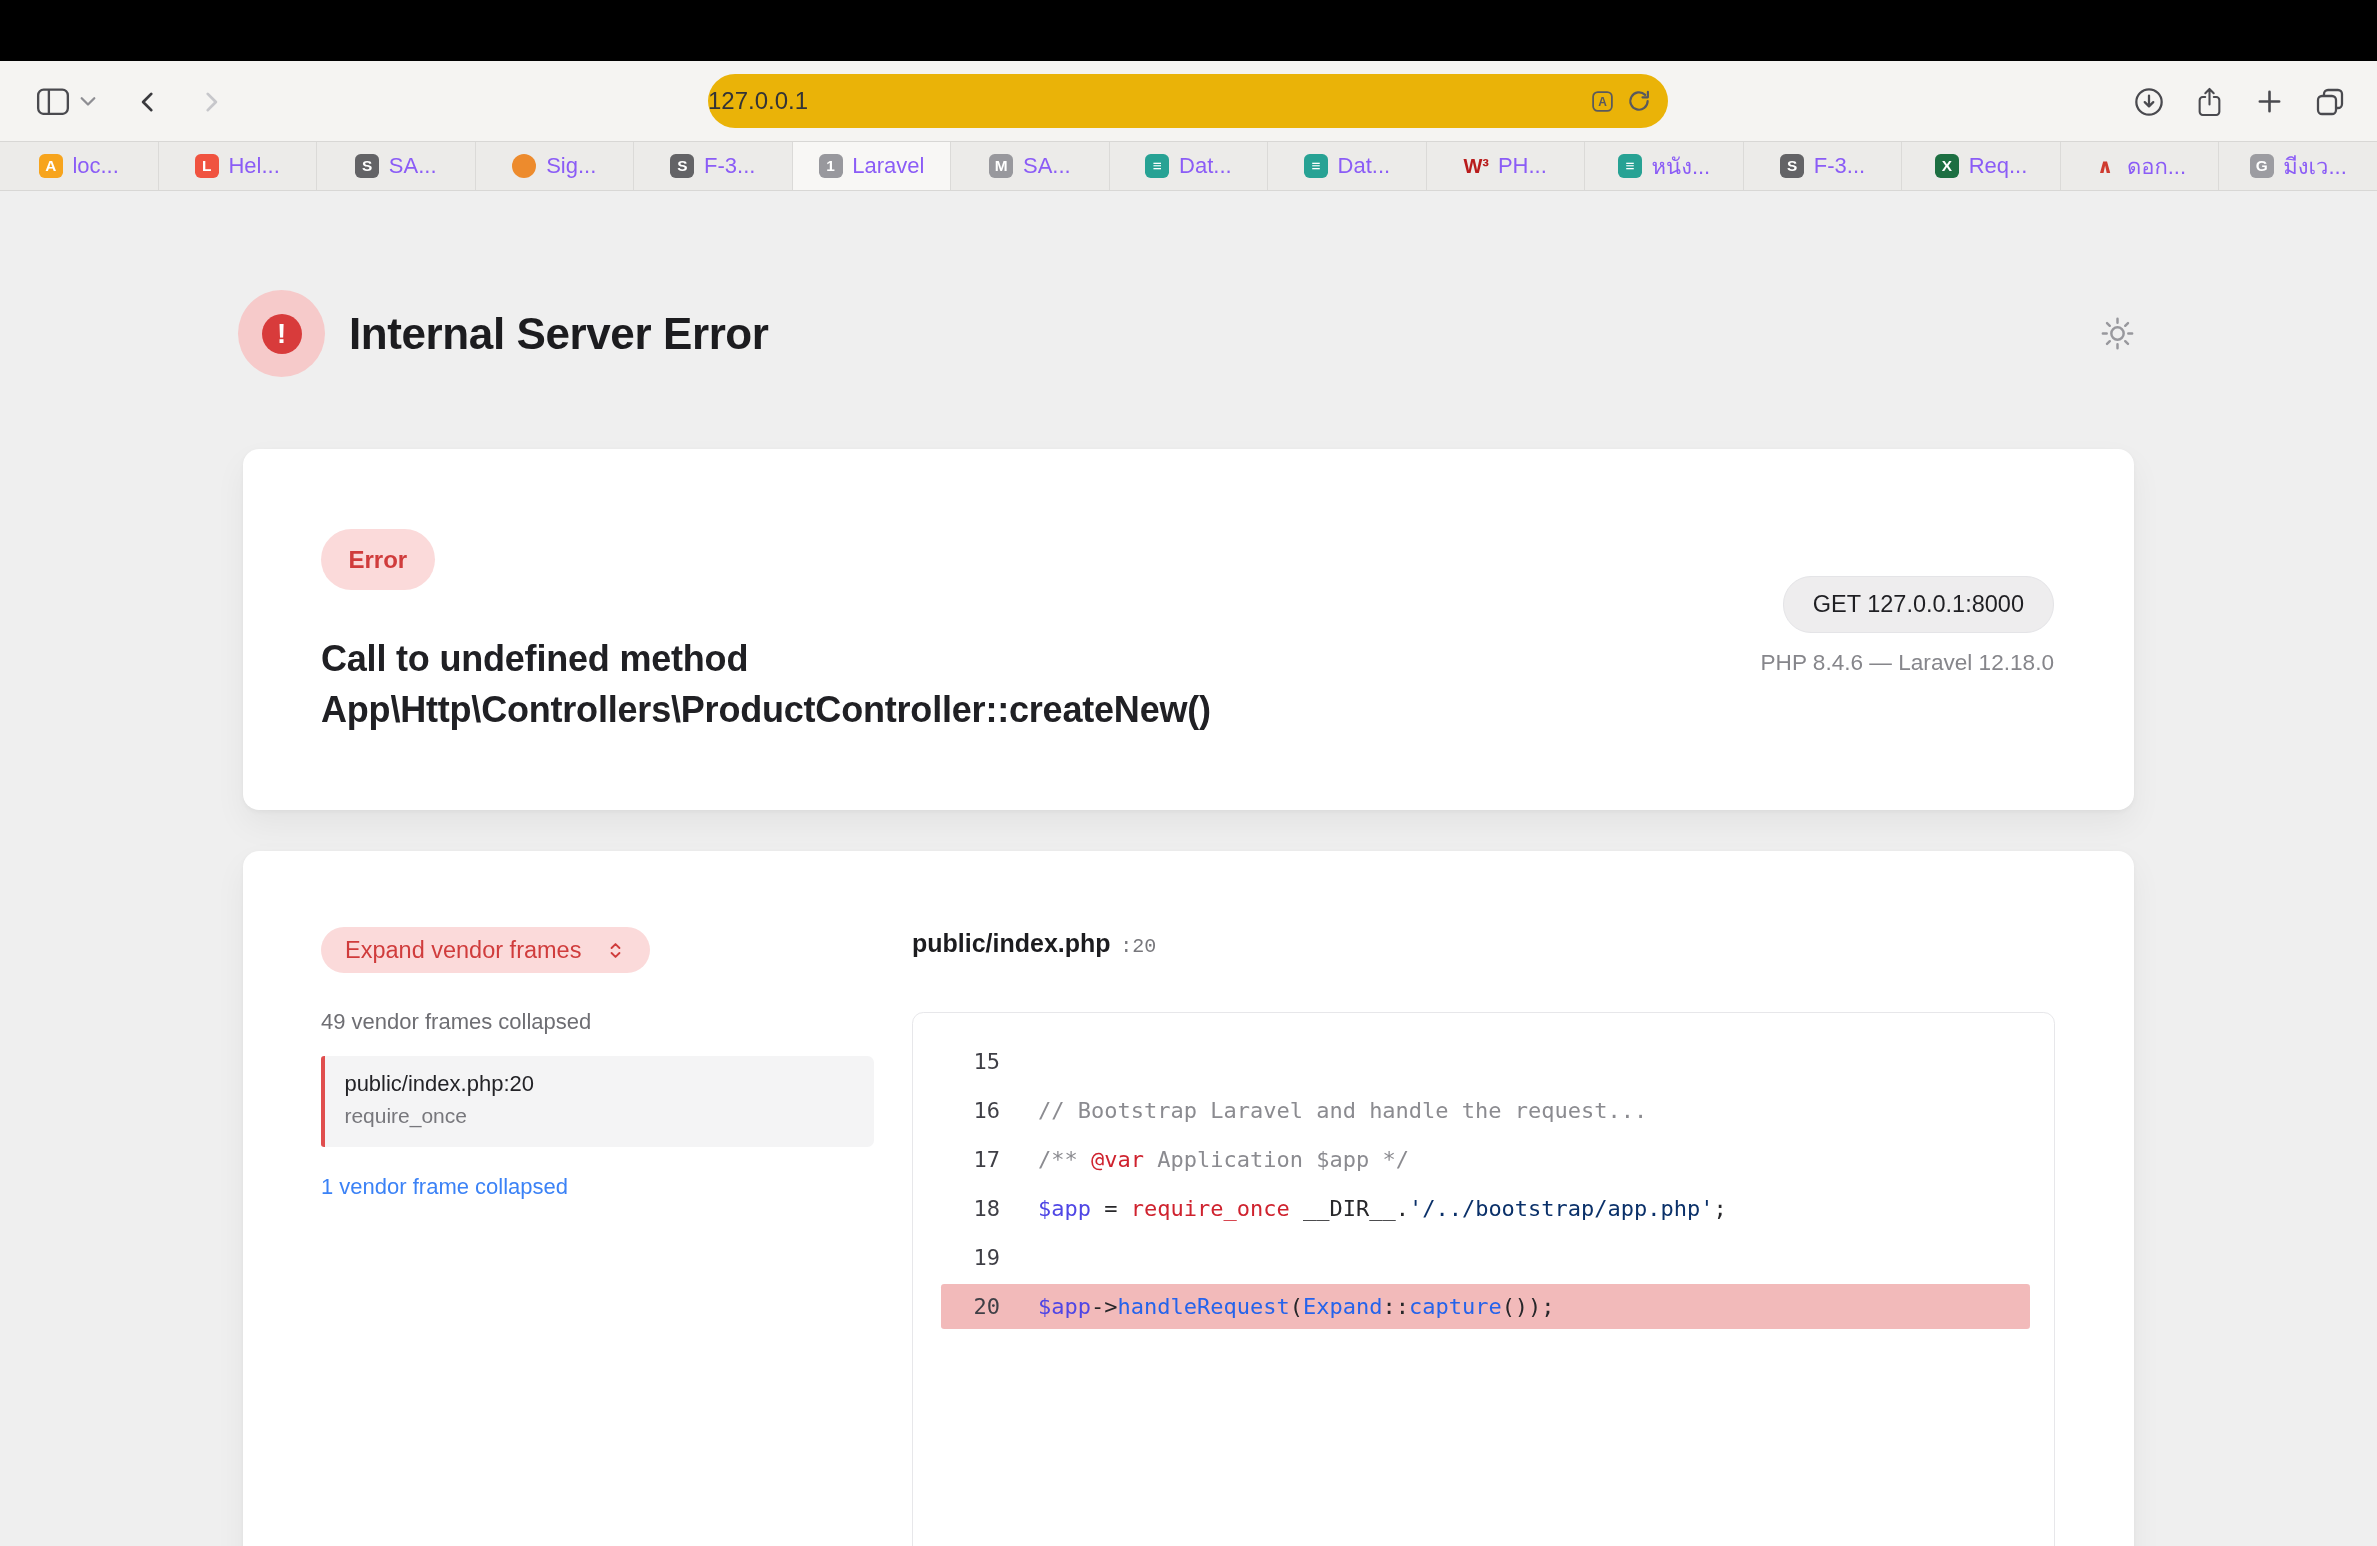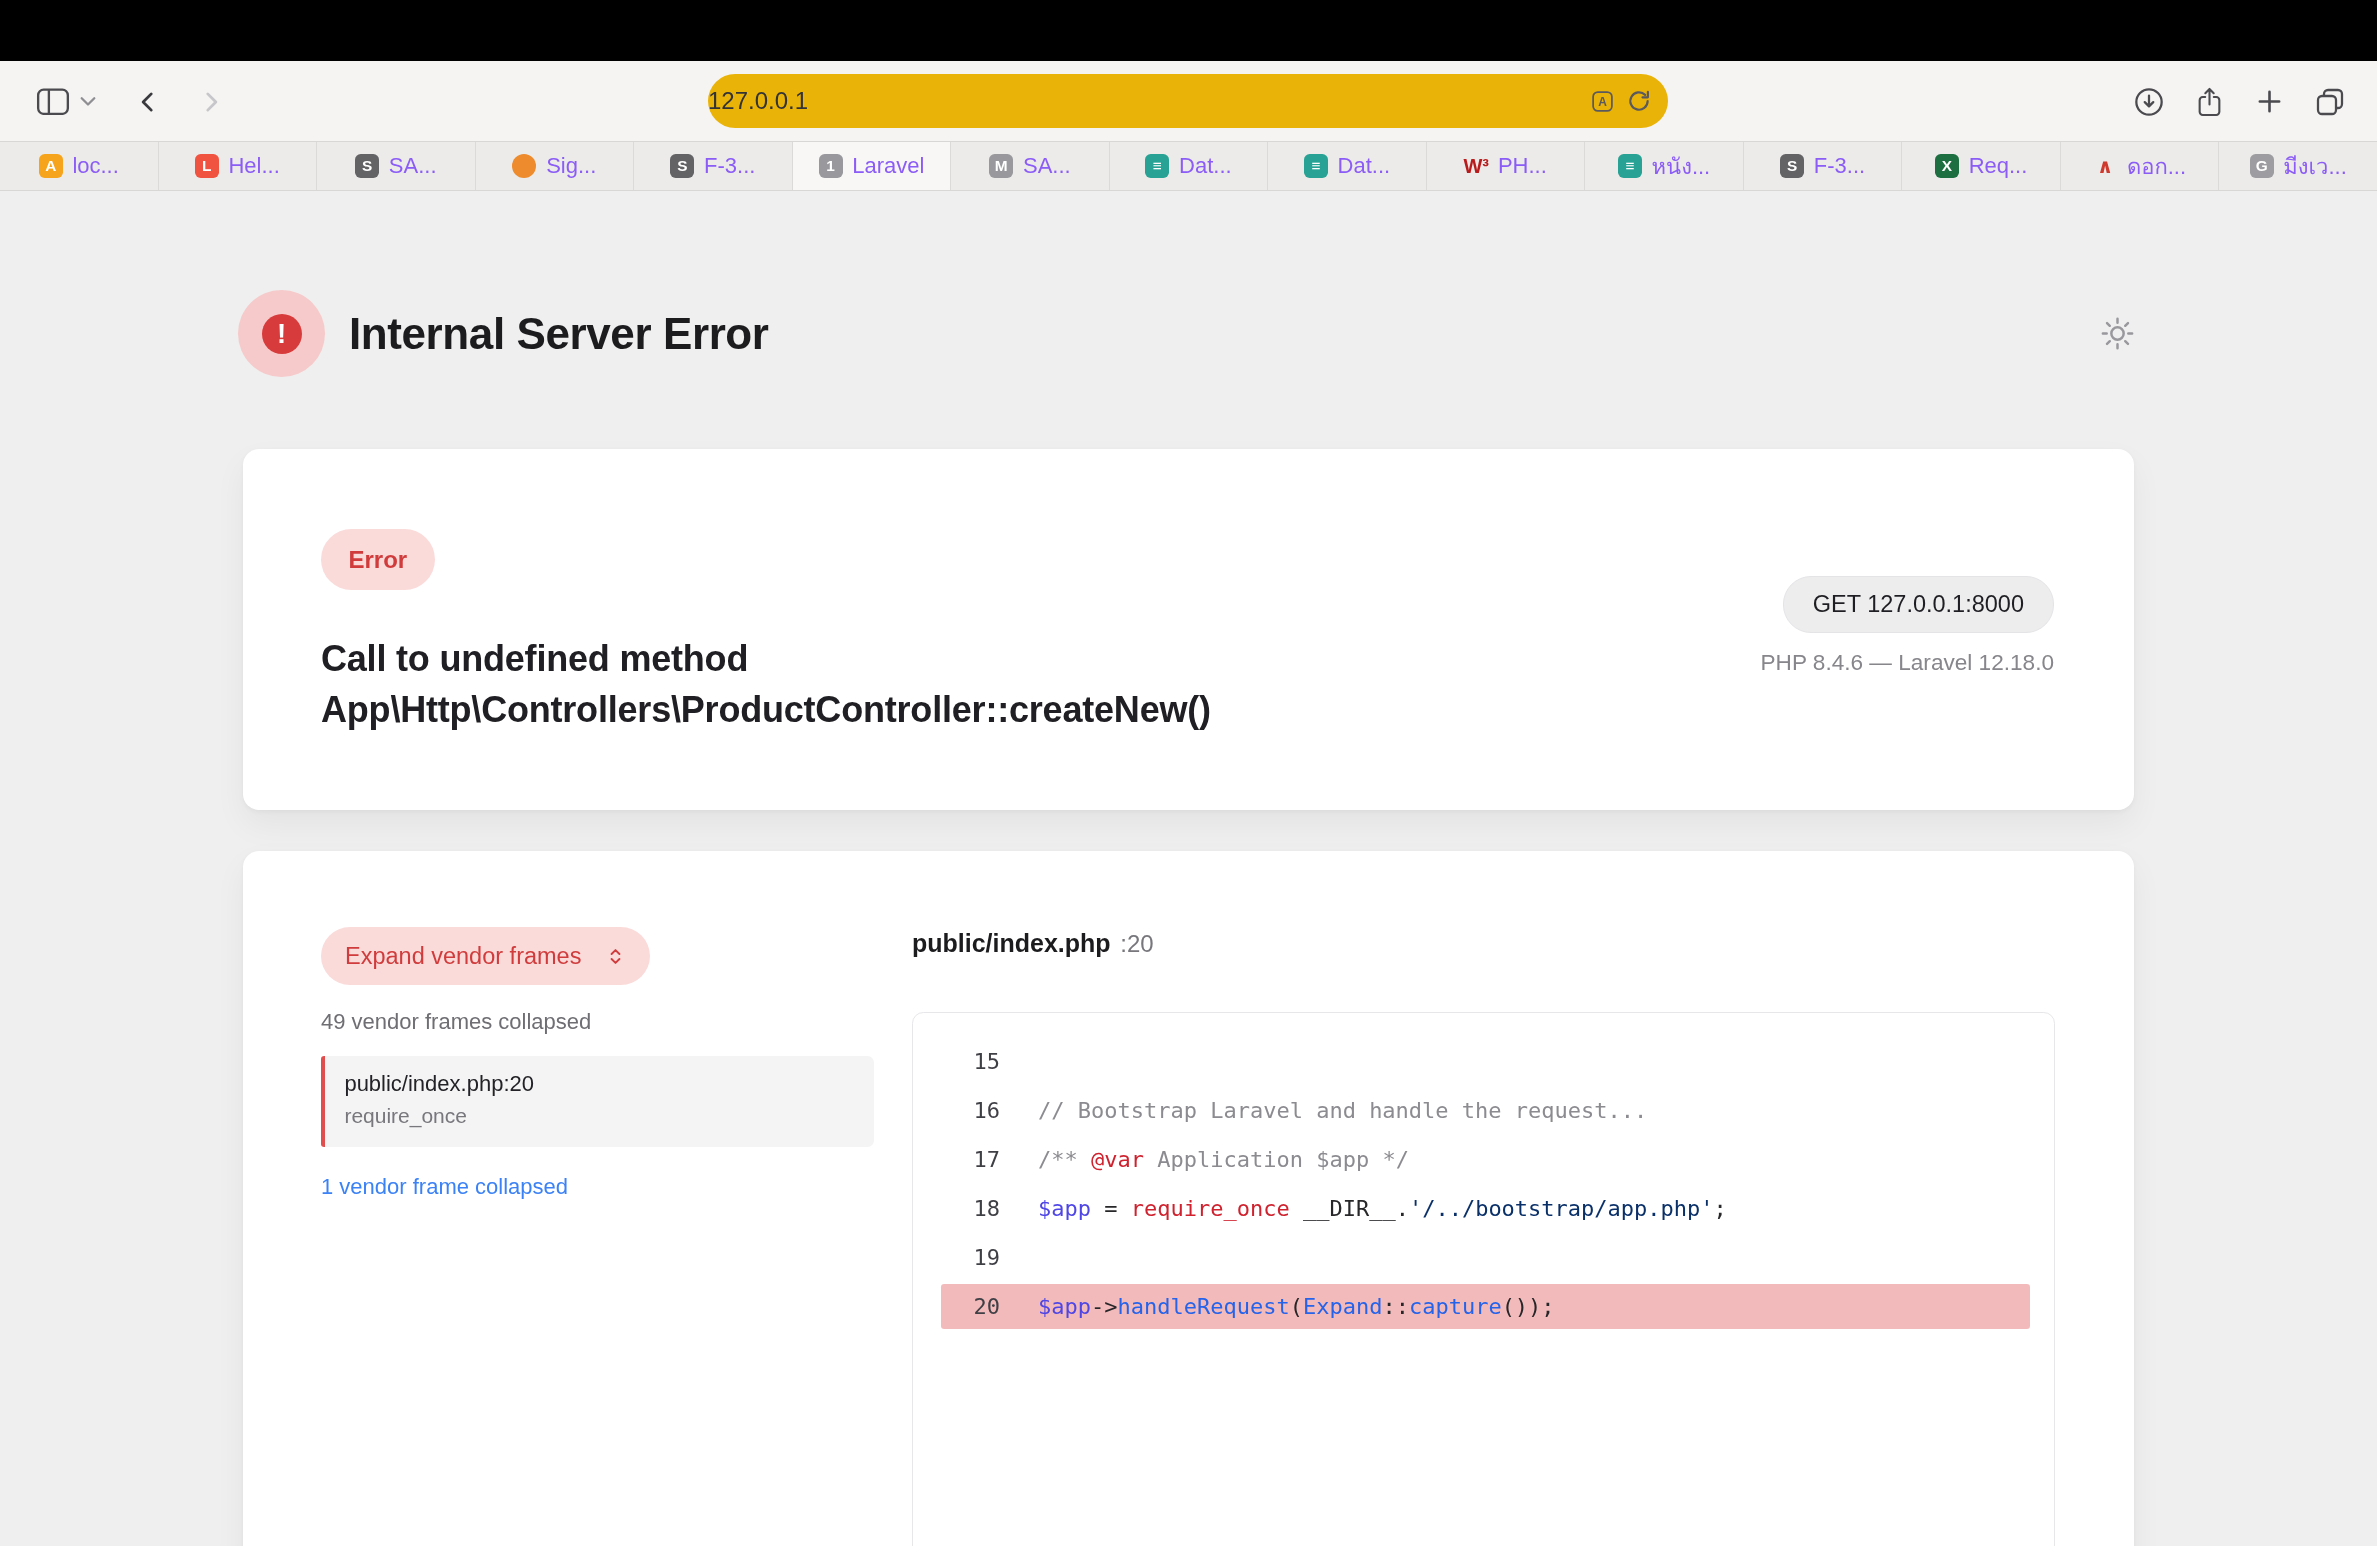--- a/index.html
+++ b/index.html
@@ -57,29 +57,29 @@
   .card-error{top:257px;height:361px}
   .card-trace{top:659px;height:1011px}
 
   
   .badge-error{position:absolute;left:78px;top:80px;height:61px;padding:0 27.5px;border-radius:31px;background:var(--badge-bg);color:var(--badge-text);font-size:24px;font-weight:600;display:inline-flex;align-items:center}
   .request-pill{position:absolute;right:80px;top:127px;height:57px;padding:0 29px;border-radius:28px;background:#eeedee;border:0.8px solid #e4e4e7;color:#1f1f23;font-size:23.5px;display:flex;align-items:center;white-space:nowrap}
   .env-line{position:absolute;right:80px;top:201px;font-size:22.6px;color:#86868b;white-space:nowrap}
   .error-message{position:absolute;left:78px;top:184px;font-size:36px;font-weight:600;color:#202024;line-height:51px;letter-spacing:-0.2px}
 
   
-  .expand-btn{position:absolute;left:78px;top:76px;height:58px;padding:0 24px;border-radius:29px;background:var(--badge-bg);color:var(--badge-text);border:none;display:flex;align-items:center;gap:24px;font-size:23.5px;font-weight:500;cursor:pointer;font-family:inherit}
+  .expand-btn{position:absolute;left:78px;top:76px;height:46px;padding:0 24px;border-radius:29px;background:var(--badge-bg);color:var(--badge-text);border:none;display:flex;align-items:center;gap:24px;font-size:23.5px;font-weight:500;cursor:pointer;font-family:inherit}
   .collapsed-above{position:absolute;left:78px;top:158px;font-size:22px;color:#6e6e73}
   .frame-item{position:absolute;left:78px;top:205px;width:553px;height:91px;background:#f4f4f5;border-left:4.9px solid #e04e4e;border-radius:3.2px 6.5px 6.5px 3.2px;padding:14.6px 0 0 19.4px;cursor:pointer}
   .frame-location{font-size:22px;color:#232327}
   .frame-call{font-size:21px;color:#77777c;margin-top:7.3px}
   .collapsed-below{position:absolute;left:78px;top:323px;font-size:22px;color:#3b82f6}
   .file-heading{position:absolute;left:669px;top:78px;display:flex;align-items:baseline;gap:9.7px}
   .file-name{font-size:25px;font-weight:600;color:#1c1c1f}
-  .file-line-ref{font-family:Liberation Sans, sans-serif;font-size:24px;color:#77777c}
+  .file-line-ref{font-family:Liberation Mono, monospace;font-size:20px;color:#77777c}
   .code-card{position:absolute;left:669px;top:161px;width:1143px;height:809px;background:#fff;border:1.6px solid #e7e7ea;border-radius:11.3px;padding-top:24px;overflow:hidden}
   .code-line{position:relative;height:49px;display:flex;align-items:center;font-family:"DejaVu Sans Mono","Liberation Mono",monospace;font-size:22px}
   .code-line.highlight::before{content:"";position:absolute;left:27.5px;right:24px;top:1.6px;bottom:1.6px;background:var(--highlight-line-bg);border-radius:3.2px}
   .line-number{position:relative;z-index:1;width:87px;text-align:right;color:#3f3f46;flex:0 0 auto}
   .line-code{position:relative;z-index:1;margin-left:38px;white-space:pre}
   .tok-comment{color:var(--tok-comment)}
   .tok-keyword{color:var(--tok-keyword)}
   .tok-variable{color:var(--tok-variable)}
   .tok-function{color:var(--tok-function)}
   .tok-class{color:var(--tok-class)}

